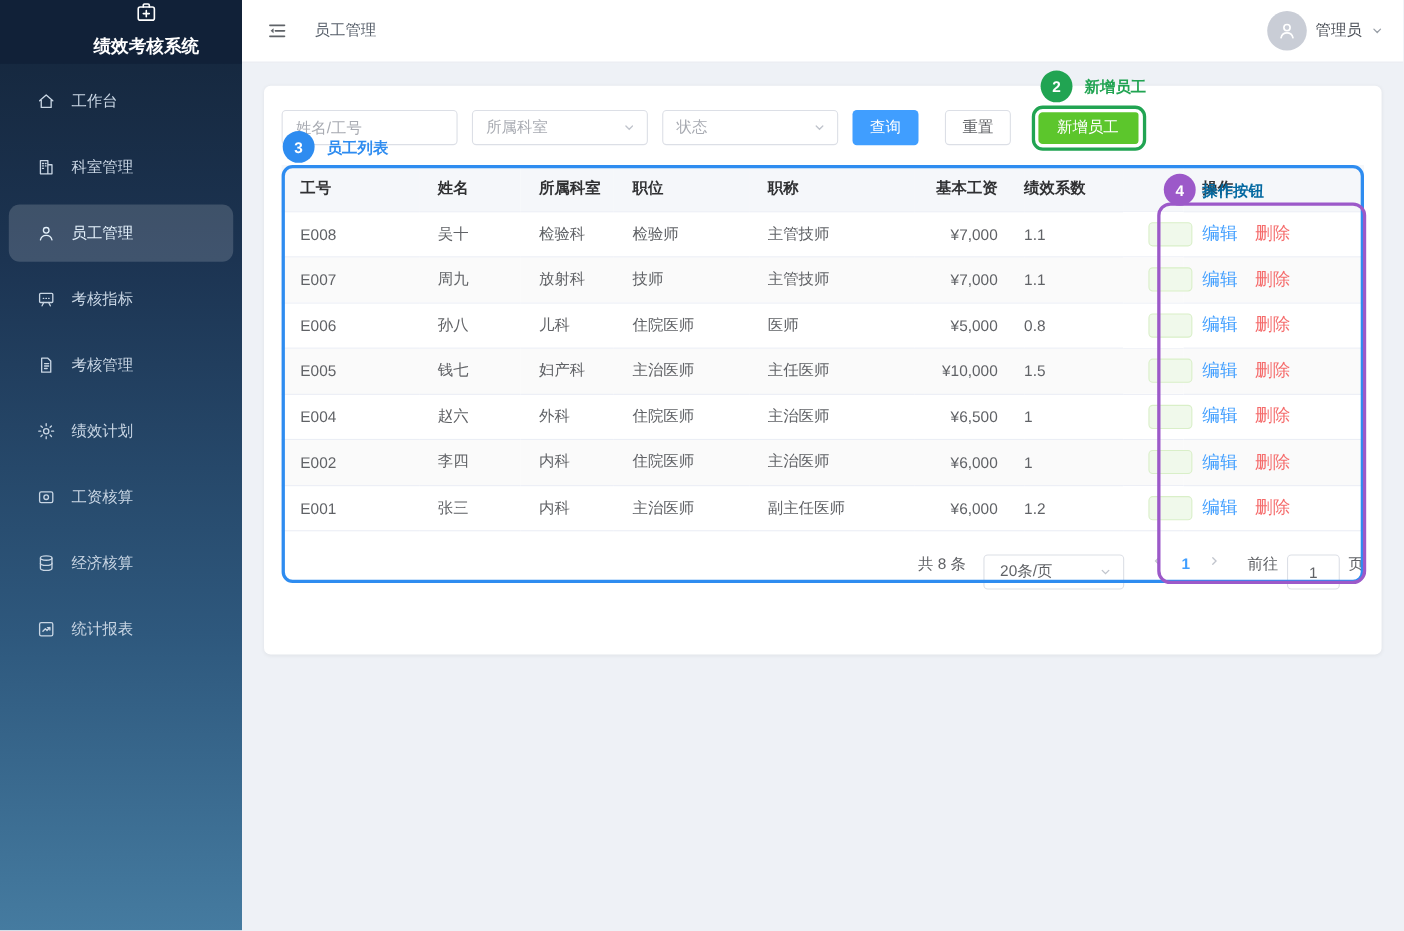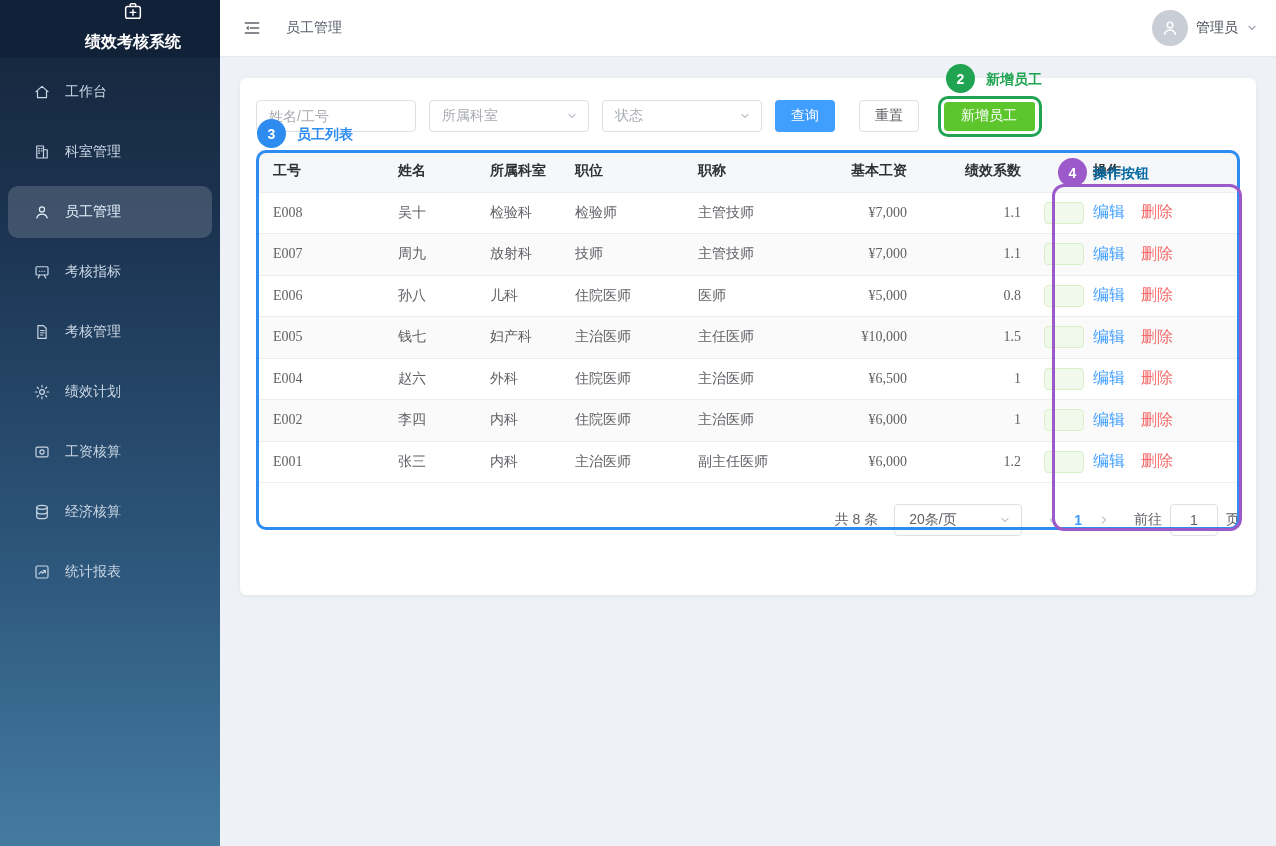--- a/index.html
+++ b/index.html
@@ -42,37 +42,37 @@
   .f-select { width:160px; height:32px; border:1px solid #dcdfe6; border-radius:4px; margin-left:13px;
     display:flex; align-items:center; justify-content:space-between; padding:0 10px 0 12px;
     font-size:14px; color:#a8abb2; cursor:pointer; background:#fff; }
   .f-select svg { width:12px; height:12px; color:#c0c4cc; }
   .btn { height:32px; border-radius:4px; font-size:14px; font-family:inherit; cursor:pointer; border:none; }
   .btn-primary { margin-left:13px; width:60px; background:#409eff; color:#fff; }
   .btn-plain { margin-left:24px; width:60px; background:#fff; color:#606266; border:1px solid #dcdfe6; }
   .btn-success { margin-left:24px; width:92px; background:#5cc62c; color:#fff; }
 
   
-  table { width:984px; border-collapse:collapse; table-layout:fixed; font-size:14px;font-family:Liberation Serif, serif; }
+  table { width:984px; border-collapse:collapse; table-layout:fixed; font-size:14px; }
   thead th { height:42px; background:#f5f7fa; color:#303133; font-weight:bold; text-align:left;
     padding-left:17px; border-bottom:1px solid #ebeef5; }
   tbody td { height:41.5px; color:#606266; text-align:left; padding-left:17px;
     border-bottom:1px solid #ebeef5; background:#fff; }
   tbody tr:nth-child(even) td { background:#fafafa; }
   th.col-right, td.col-right { text-align:right; padding-right:24px; padding-left:0; }
-  th.col-center, td.col-center { text-align:right; padding-left:0;margin-top:43px; }
+  th.col-center, td.col-center { text-align:left; padding-left:0;margin-top:43px; }
   td.col-status { position:relative; padding-left:0; }
   .status-tag { position:absolute; left:23px; top:9px; width:40px; height:22px; background:#f0f9eb;
     border:1px solid #d9efc8; border-radius:4px; }
   .link { text-decoration:none; font-size:16px; cursor:pointer;margin-top:44px; }
   .link-edit { color:#409eff; margin-right:16px; }
   .link-delete { color:#f56c6c; }
 
   
-  .pagination { margin-top:21px; height:32px; display:flex; align-items:center; justify-content:flex-end;
+  .pagination { margin-top:21px; height:32px; display:flex; align-items:flex-start; justify-content:flex-end;
     font-size:14px; color:#606266; }
   .pg-total { margin-right:16px; }
   .pg-size { width:128px; height:32px; border:1px solid #dcdfe6; border-radius:4px; display:flex;
     align-items:center; justify-content:space-between; padding:0 10px 0 14px; color:#606266; cursor:pointer; }
   .pg-size svg { width:12px; height:12px; color:#c0c4cc; }
   .pg-arrow { margin:0 8px; color:#c0c4cc; font-size:14px; cursor:pointer; display:flex; }
   .pg-arrow svg { width:12px; height:12px; }
   .pg-arrow.prev { margin-left:24px; }
   .pg-page { color:#409eff; font-weight:bold; margin:0 8px; cursor:pointer; }
   .pg-goto { margin-left:16px; }

